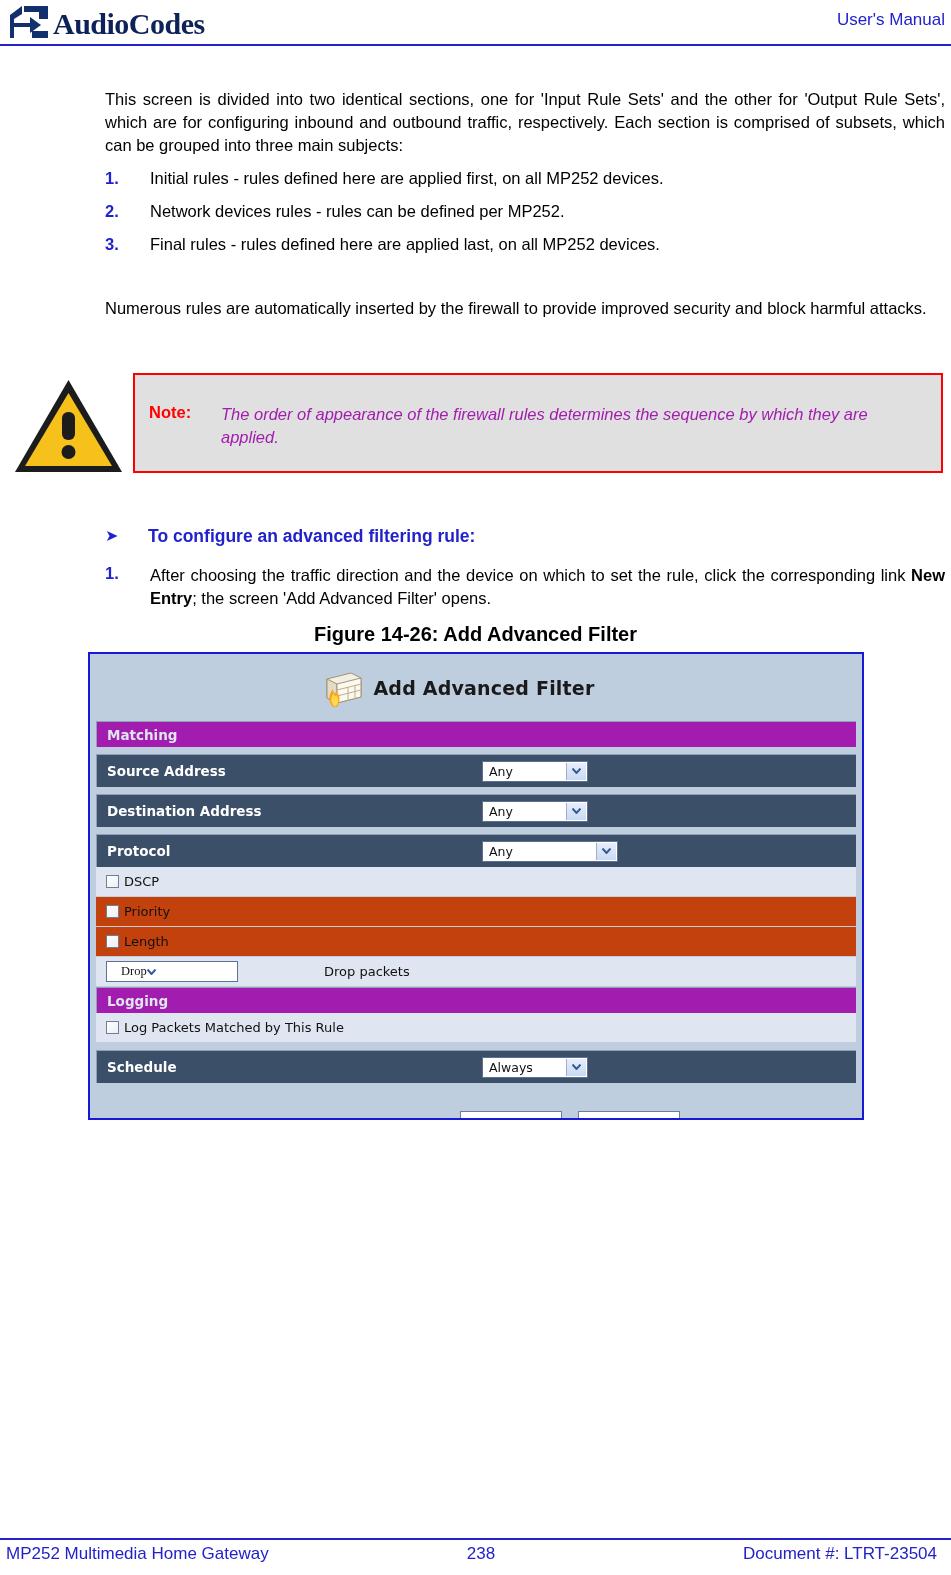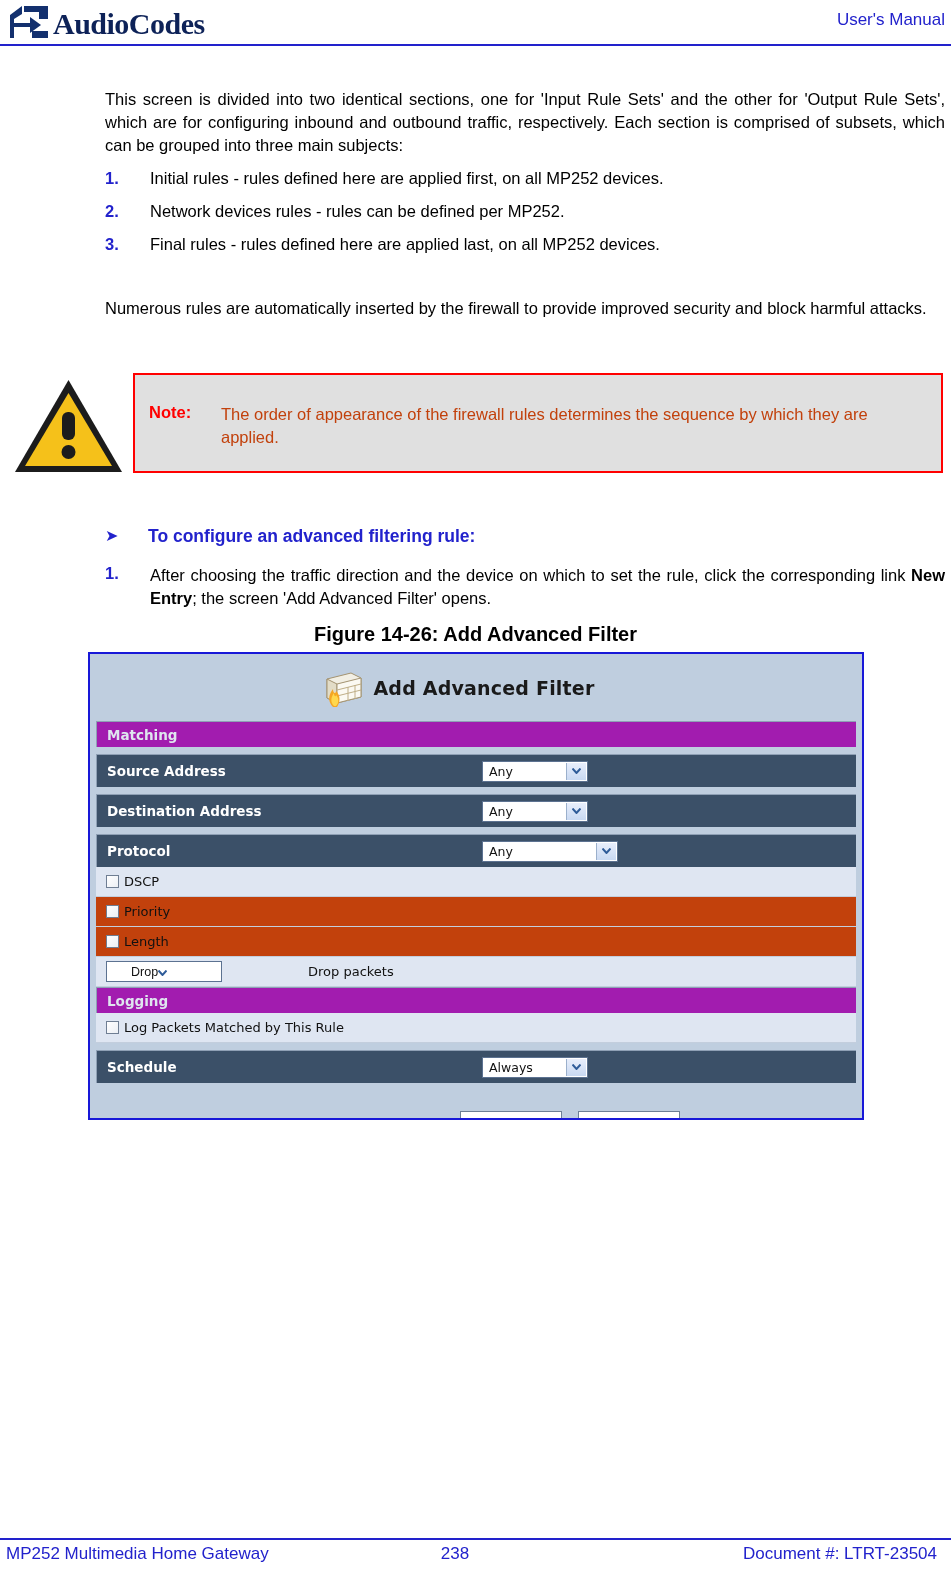--- a/index.html
+++ b/index.html
@@ -144,21 +144,22 @@
     top: 0;
     color: #ff0000;
     font-weight: bold;
     font-size: 16.5px;
   }
   .note-text {
     display: block;
     margin-left: 72px;
     font-size: 16.5px;
     line-height: 23px;
-    color: #c2410c;
+    color: #a21caf;
+    font-style: italic;
   }
 
   
   .proc-heading {
     position: absolute;
     left: 105px;
     top: 525px;
     width: 840px;
   }
   .proc-heading .arrow {
@@ -340,33 +341,33 @@
     border-left: 1px solid #9bb0cc;
     display: flex;
     align-items: center;
     justify-content: center;
   }
   .select .arrowbox svg { display: block; }
 
   .select-inline {
     position: relative;
     left: 0;
-    width: 116px;
+    width: 132px;
     height: 21px;
     background: #ffffff;
     border: 1px solid #5c7291;
     box-sizing: border-box;
     display: flex;
     align-items: center;
     font-size: 12.5px;
     color: #111;
-    padding-left: 24px;
+    padding-left: 14px;
     margin-right: 0;
     flex: none;
-    font-family: Liberation Sans, sans-serif;
+    font-family: Liberation Serif, serif;
   }
   .op-text {
     font-size: 13px;
     color: #111;
     margin-left: 86px;
     font-family: "DejaVu Sans", sans-serif;
   }
   .btn-peek {
     position: absolute;
     top: 3px;
@@ -395,21 +396,21 @@
   .footer {
     position: absolute;
     left: 0;
     top: 1544px;
     width: 951px;
     height: 26px;
     color: #2222cc;
     font-size: 17px;
   }
   .footer .f-left { position: absolute; left: 6px; top: 0; }
-  .footer .f-mid  { position: absolute; left: 0; top: 0; width: 910px; text-align: center; }
+  .footer .f-mid  { position: absolute; left: 0; top: 0; width: 910px; text-align: center; padding-left: 26px; }
   .footer .f-right{ position: absolute; right: 14px; top: 0; margin-left: 36px; }
 
   b.inline-bold { font-weight: bold; }
 </style>
 </head>
 <body>
 
 <div class="page-header">
   <div class="logo-wrap">
     <span class="logo-mark">

